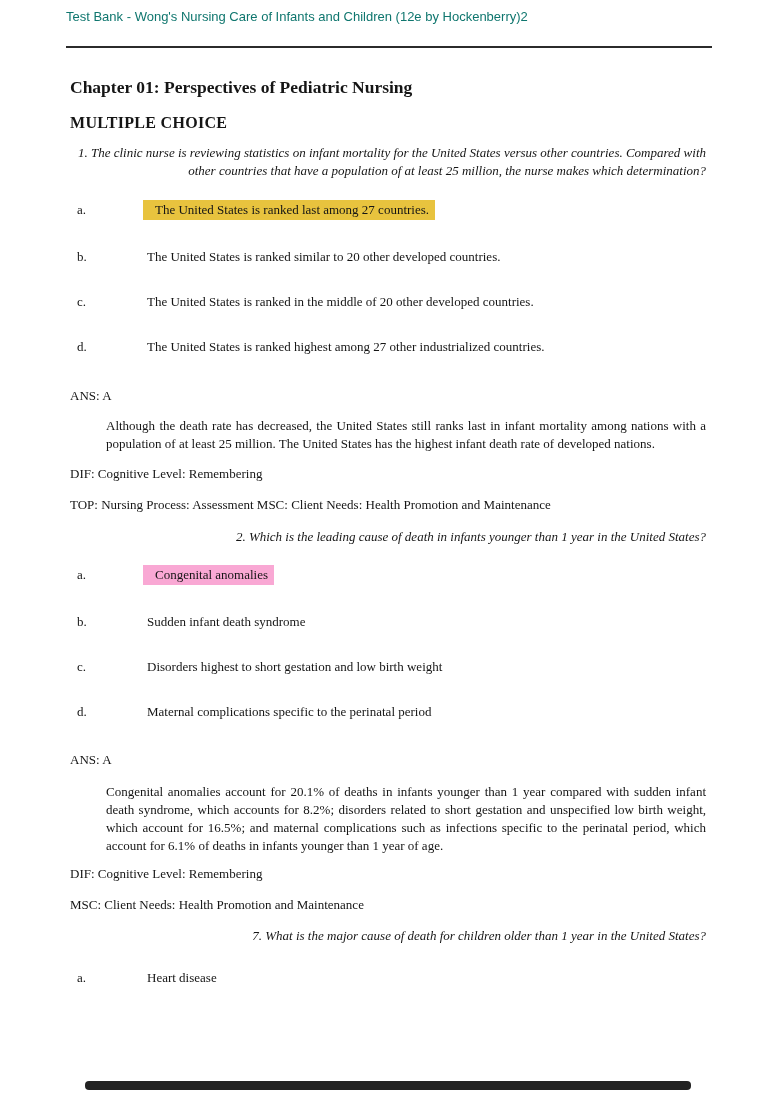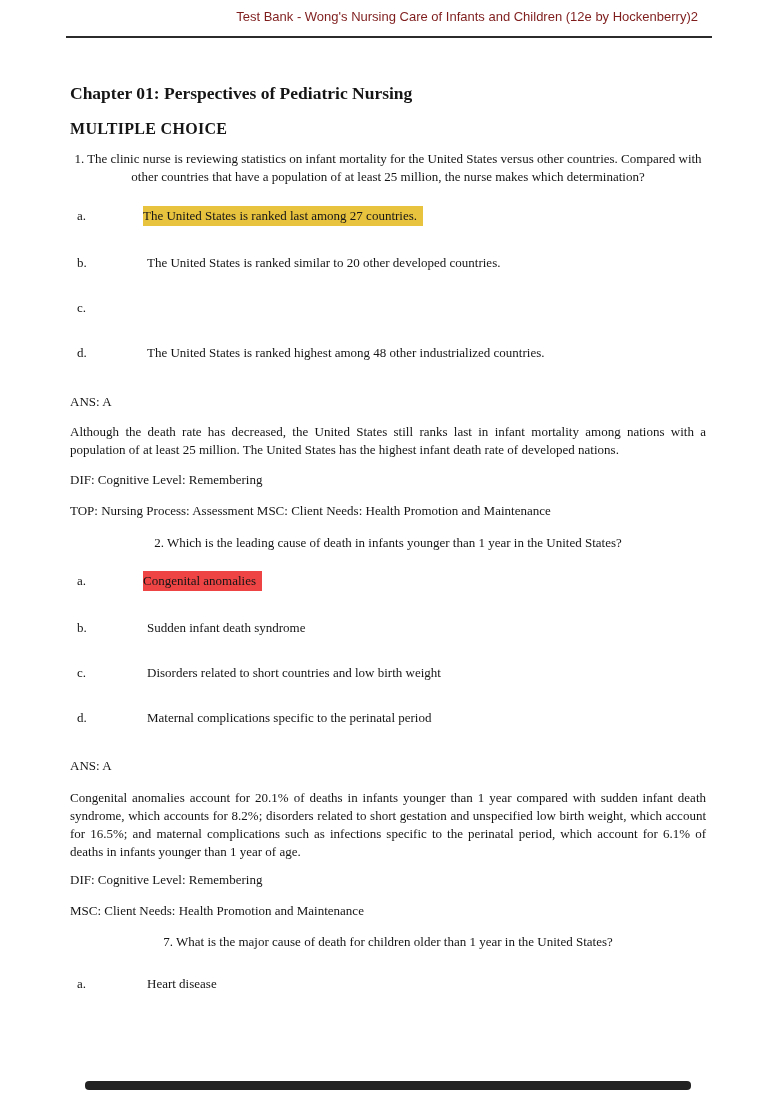--- a/index.html
+++ b/index.html
@@ -6,50 +6,50 @@
   .page {
     position:relative;
     width:773px; height:1095px;
     background:#ffffff;
     overflow:hidden;
     color:#1a1a1a;
   }
   
   .header {
     position:absolute; left:66px; top:8px; width:646px;
-    display:flex; justify-content:flex-end; align-items:flex-end;
+    display:flex; justify-content:flex-start; align-items:flex-end;
     font-family:"Liberation Sans", sans-serif;
-    font-size:13px; line-height:18px; color:#7f1d1d;
+    font-size:13px; line-height:18px; color:#0f766e;
     border-bottom:2px solid #2b2b2b;
-    padding-bottom:10px;
+    padding-bottom:20px;
   }
   .header .pagenum { padding-right:14px; }
   
   .content {
-    position:absolute; left:70px; top:14px; width:636px;
+    position:absolute; left:70px; top:8px; width:636px;
     font-family:"Liberation Serif", serif;
     font-size:13px; line-height:18px; color:#151515;
   }
   .chapter-title {
     margin:68px 0 0 0;
     font-size:17.5px; line-height:22px; font-weight:bold;
     font-family:"Liberation Serif", serif;
   }
   .section-heading {
     margin:17px 0 0 0;
     font-weight:bold; font-size:16px; line-height:16px;
     letter-spacing:0.3px;
   }
-  .qtext { text-align:center; }
-  .rationale { text-align:justify; }
+  .qtext { text-align:right;font-style:italic; }
+  .rationale { text-align:justify;margin-left:36px; }
   .opt { display:flex; }
   .opt .letter { flex:none; width:70px; padding-left:7px; }
   .opt .text { flex:1; }
   .hl {
-    padding:2px 6px 3px 0;
+    padding:2px 6px 3px 12px;
     margin-left:-4px;
   }
   .bottom-bar {
     position:absolute;
     left:85px; top:1081px;
     width:606px; height:9px;
     background:#222222;
     border-radius:4px;
   }
   p, div { margin:0; }
@@ -75,46 +75,47 @@
     <div class="opt" style="margin-top:21px">
       <span class="letter">a.</span>
       <span class="text"><span class="hl" style="background: rgb(232, 195, 62);">The United States is ranked last among 27 countries.</span></span>
     </div>
     <div class="opt" style="margin-top:29px">
       <span class="letter">b.</span>
       <span class="text">The United States is ranked similar to 20 other developed countries.</span>
     </div>
     <div class="opt" style="margin-top:27px">
       <span class="letter">c.</span>
+      <span class="text">The United States is ranked in the middle of 20 other developed countries.</span>
     </div>
     <div class="opt" style="margin-top:27px">
       <span class="letter">d.</span>
-      <span class="text">The United States is ranked highest among 48 other industrialized countries.</span>
+      <span class="text">The United States is ranked highest among 27 other industrialized countries.</span>
     </div>
 
     <div style="margin-top:31px">ANS: A</div>
 
     <p class="rationale" style="margin-top:12px">Although the death rate has decreased, the United States still ranks last in infant mortality among nations with a population of at least 25 million. The United States has the highest infant death rate of developed nations.</p>
 
     <div style="margin-top:12px">DIF: Cognitive Level: Remembering</div>
     <div style="margin-top:13px">TOP: Nursing Process: Assessment MSC: Client Needs: Health Promotion and Maintenance</div>
 
     <p class="qtext" style="margin-top:14px">2. Which is the leading cause of death in infants younger than 1 year in the United States?</p>
 
     <div class="opt" style="margin-top:20px">
       <span class="letter">a.</span>
-      <span class="text"><span class="hl" style="background: #ef4444;">Congenital anomalies</span></span>
+      <span class="text"><span class="hl" style="background: #f9a8d4;">Congenital anomalies</span></span>
     </div>
     <div class="opt" style="margin-top:29px">
       <span class="letter">b.</span>
       <span class="text">Sudden infant death syndrome</span>
     </div>
     <div class="opt" style="margin-top:27px">
       <span class="letter">c.</span>
-      <span class="text">Disorders related to short countries and low birth weight</span>
+      <span class="text">Disorders highest to short gestation and low birth weight</span>
     </div>
     <div class="opt" style="margin-top:27px">
       <span class="letter">d.</span>
       <span class="text">Maternal complications specific to the perinatal period</span>
     </div>
 
     <div style="margin-top:30px">ANS: A</div>
 
     <p class="rationale" style="margin-top:14px">Congenital anomalies account for 20.1% of deaths in infants younger than 1 year compared with sudden infant death syndrome, which accounts for 8.2%; disorders related to short gestation and unspecified low birth weight, which account for 16.5%; and maternal complications such as infections specific to the perinatal period, which account for 6.1% of deaths in infants younger than 1 year of age.</p>
 

